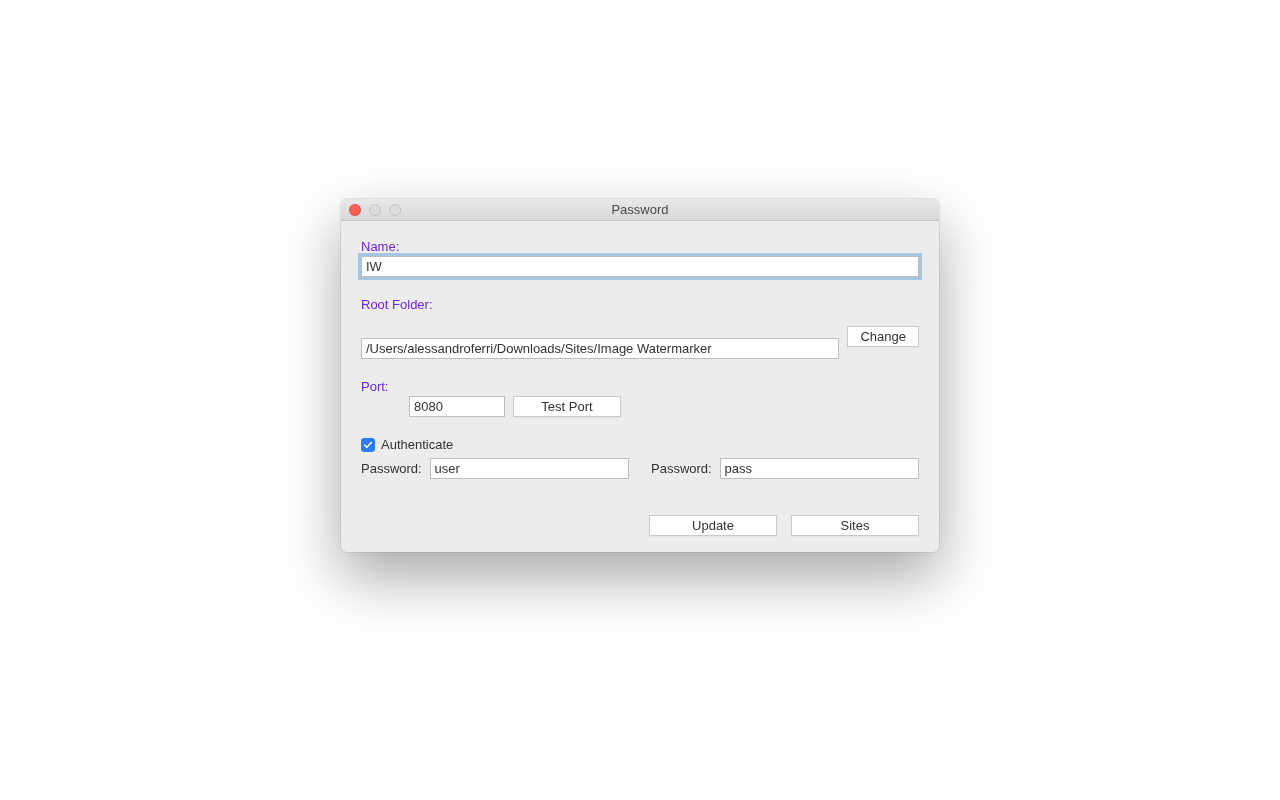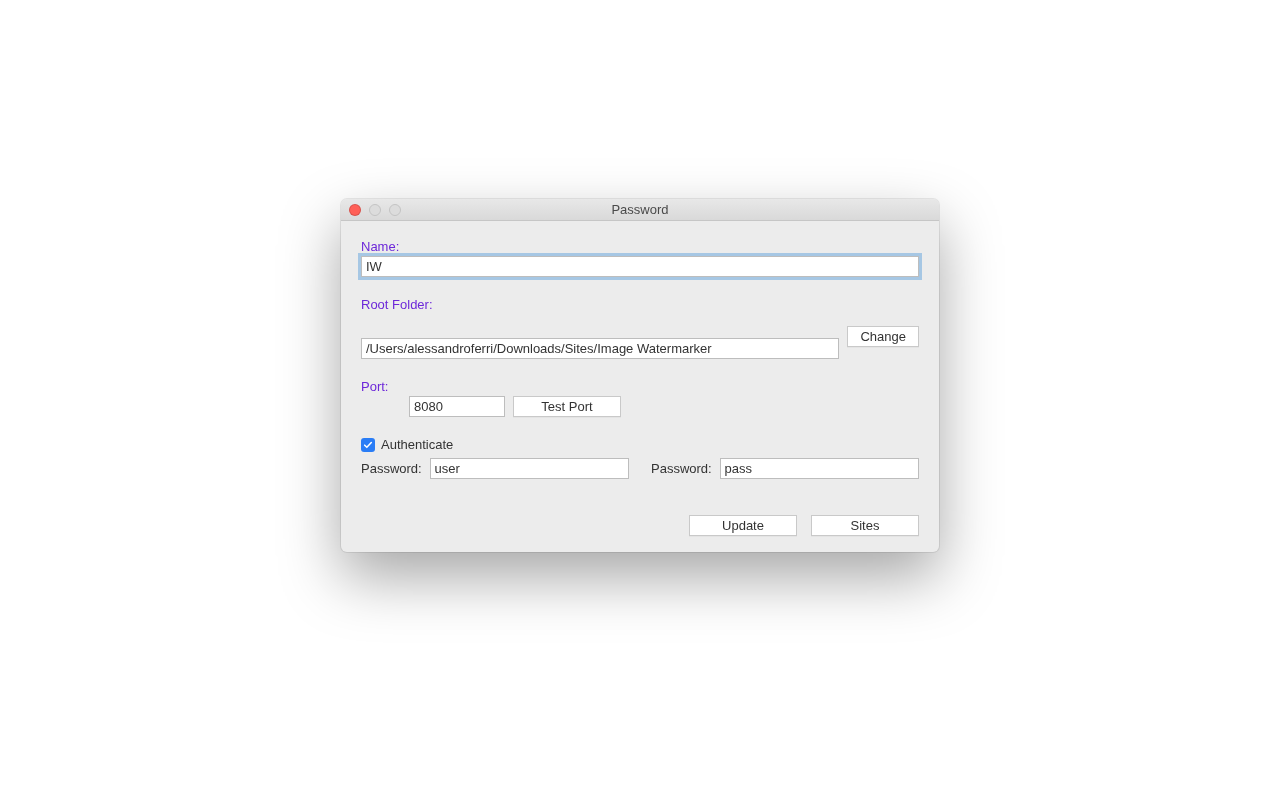--- a/index.html
+++ b/index.html
@@ -88,21 +88,21 @@
       border-radius: 0;
       padding: 0 12px;
       font-size: 13px;
       color: #333;
       cursor: default;
       box-shadow: 0 1px 0 rgba(0,0,0,0.03);
       display: inline-flex;
       align-items: center;
       justify-content: center;
     }
-    .btn.wide { width: 108px; }
+    .btn.wide { width: 128px; }
     .checkbox-row {
       display: flex;
       align-items: center;
       gap: 6px;
       margin-bottom: 6px;
     }
     .checkbox {
       width: 14px; height: 14px;
       border-radius: 3px;
       background: #2a7df6;

